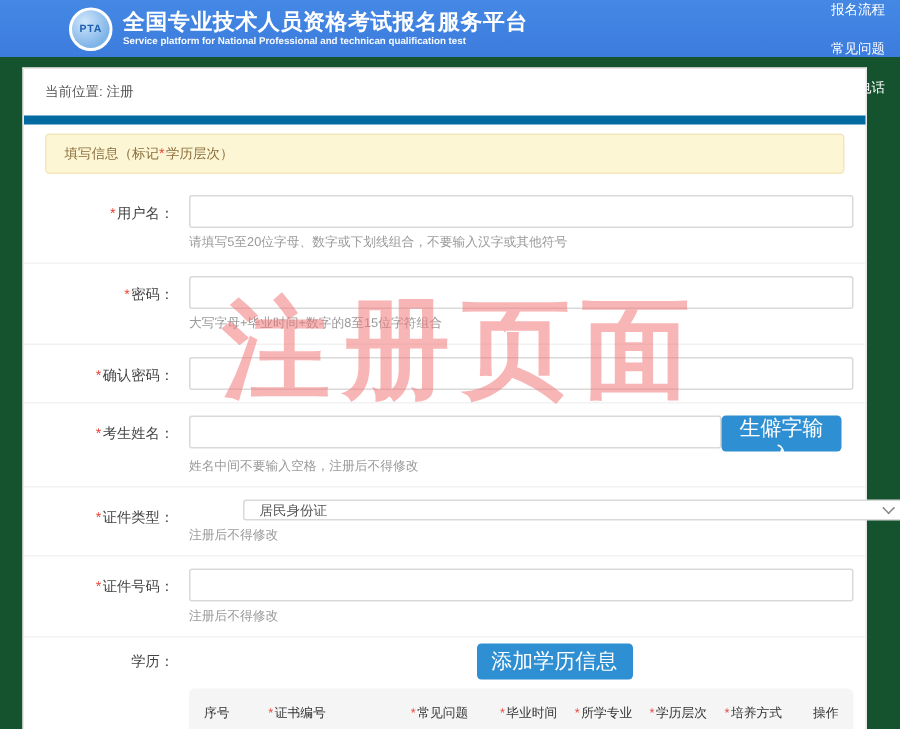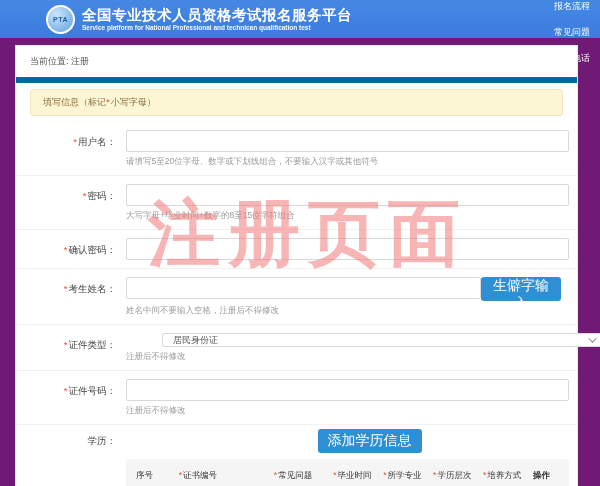--- a/index.html
+++ b/index.html
@@ -6,21 +6,21 @@
   html, body { width: 600px; }
   body {
     font-family: "Liberation Sans", "DejaVu Sans", sans-serif;
     background: #ededed;
   }
   .viewport {
     position: relative;
     width: 600px;
     height: 486px;
     overflow: hidden;
-    background: #701a75;
+    background: #14532d;
   }
 
   
   .header {
     height: 38px;
     background: linear-gradient(180deg, #4488e4 0%, #3c7cdd 100%);
     display: flex;
     align-items: center;
     padding: 0 10px 0 46px;
     color: #fff;
@@ -160,21 +160,21 @@
     text-align: left;
   }
   .th .star { font-size: 8.5px; }
   .c-idx  { flex: 0.9; }
   .c-cert { flex: 2.0; }
   .c-school { flex: 1.25; }
   .c-time { flex: 1.05; }
   .c-major { flex: 1.05; }
   .c-level { flex: 1.05; }
   .c-mode { flex: 1.05; }
-  .c-op { flex: 0.55; text-align: left; font-weight: bold; }
+  .c-op { flex: 0.55; text-align: right; }
 
   
   .watermark {
     position: absolute;
     left: 148px;
     top: 196px;
     font-size: 72px;
     line-height: 1.05;
     font-weight: 800;
     color: #f27979;
@@ -207,21 +207,21 @@
     </div>
   </div>
 
   <div class="watermark">注册页面</div>
 
   <div class="card">
 
     <div class="breadcrumb">当前位置: 注册</div>
 
     <div class="notice">
-      <span>填写信息（标记</span><span class="star">*</span><span>小写字母）</span>
+      <span>填写信息（标记</span><span class="star">*</span><span>学历层次）</span>
     </div>
 
     <div class="form">
 
       <div class="form-row">
         <div class="label-cell">
           <span class="star">*</span><span>用户名：</span>
         </div>
         <div class="field-cell">
           <input class="text-input" type="text" style="">

